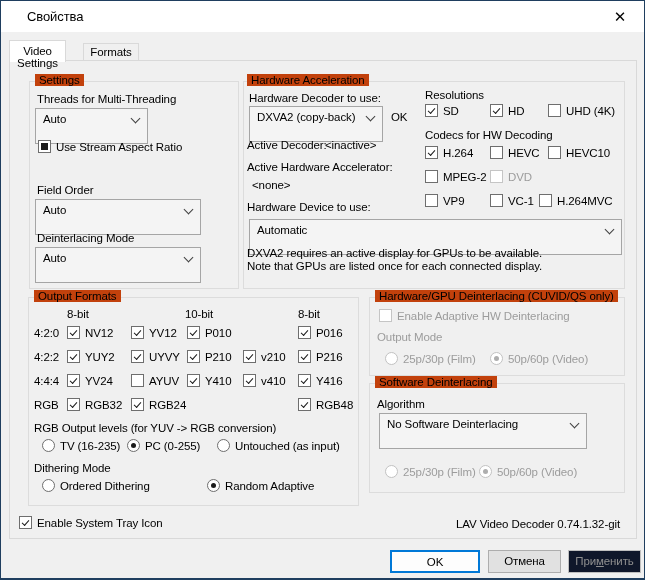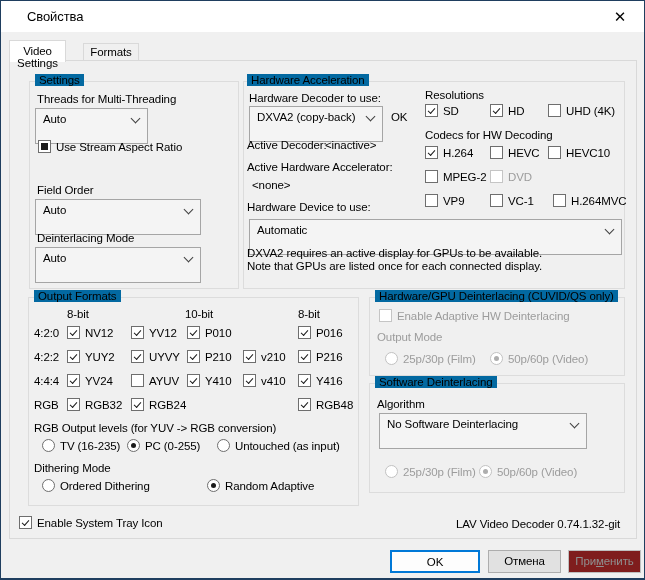--- a/index.html
+++ b/index.html
@@ -11,21 +11,21 @@
   .close{position:absolute;right:13px;top:5px;width:22px;height:22px;text-align:center;line-height:22px;
          font-size:15px;color:#000;cursor:default;}
   .tab{position:absolute;box-sizing:border-box;text-align:center;font-size:11.5px;cursor:default;}
   .tab.active{left:8px;top:39px;width:57px;height:22px;background:#fff;border:1px solid #d9d9d9;
               border-bottom:none;z-index:3;padding-top:4px;}
   .tab.inactive{left:82px;top:42px;width:56px;height:18px;background:#f0f0f0;border:1px solid #d9d9d9;
               border-bottom:none;z-index:1;padding-top:2px;}
   .page{position:absolute;left:8px;top:59px;width:628px;height:479px;border:1px solid #d9d9d9;
         background:#f0f0f0;box-sizing:border-box;z-index:2;}
   .gb{position:absolute;border:1px solid #dcdcdc;z-index:3;}
-  .gbt{position:absolute;font-size:11.5px;background:#0369a1;padding:0 4px;white-space:nowrap;z-index:4;}
+  .gbt{position:absolute;font-size:11.5px;background:#c2410c;padding:0 4px;white-space:nowrap;z-index:4;}
   .lbl{position:absolute;font-size:11.5px;color:#000;white-space:nowrap;z-index:4;}
   .small{font-size:11px;}
   .gray{color:#9c9c9c;}
   .combo{position:absolute;height:36px;background:#f4f4f4;border:1px solid #a5a5a5;box-sizing:border-box;
          font-size:11.5px;line-height:20px;padding-left:7px;cursor:default;z-index:4;white-space:nowrap;}
   .chev{position:absolute;right:8px;top:6px;width:6px;height:6px;border-right:1.4px solid #404040;
         border-bottom:1.4px solid #404040;transform:rotate(45deg);}
   .cb,.rb{position:absolute;display:flex;align-items:center;gap:5px;font-size:11.5px;white-space:nowrap;
           cursor:default;z-index:4;justify-content:center;}
   .box{width:13px;height:13px;border:1px solid #6e6e6e;background:#fff;position:relative;
@@ -38,21 +38,21 @@
   .circ.on::after{content:"";position:absolute;left:3px;top:3px;width:5px;height:5px;border-radius:50%;
        background:#1b1b1b;}
   .dis{color:#9c9c9c;}
   .dis>.box{border-color:#c5c5c5;}
   .dis>.circ{border-color:#c2c2c2;}
   .dis>.circ.on::after{background:#aeaeae;}
   .btn{position:absolute;height:23px;box-sizing:border-box;font-size:11.5px;text-align:center;
        line-height:20px;cursor:default;z-index:4;}
   .btn.okd{background:#fdfdfd;border:2px solid #0078d7;}
   .btn.norm{background:#e1e1e1;border:1px solid #adadad;line-height:21px;}
-  .btn.disb{background:#7f1d1d;border:1px solid #bfbfbf;color:#8f8f8f;line-height:21px;}
+  .btn.disb{background:#0f172a;border:1px solid #bfbfbf;color:#8f8f8f;line-height:21px;}
   .u{text-decoration:underline;}
   .ver{position:absolute;right:24px;top:517px;font-size:11.5px;z-index:4;white-space:nowrap;}
 </style>
 </head>
 <body>
 
 <div id="win">
 
   <div class="titlebar">
     <div class="title">Свойства</div>
@@ -141,21 +141,21 @@
     <span>DVD</span>
   </label>
   <label class="cb" style="left:424px;top:193px">
     <span class="box"></span>
     <span>VP9</span>
   </label>
   <label class="cb" style="left:489px;top:193px">
     <span class="box"></span>
     <span>VC-1</span>
   </label>
-  <label class="cb" style="left:552px;top:193px">
+  <label class="cb" style="left:538px;top:193px">
     <span class="box"></span>
     <span>H.264MVC</span>
   </label>
 
   <div class="gb" style="left:27px;top:296px;width:329px;height:207px"></div>
   <div class="gbt" style="left:33px;top:289px">Output Formats</div>
   <div class="lbl" style="left:66px;top:307px">8-bit</div>
   <div class="lbl" style="left:184px;top:307px">10-bit</div>
   <div class="lbl" style="left:297px;top:307px">8-bit</div>
 

